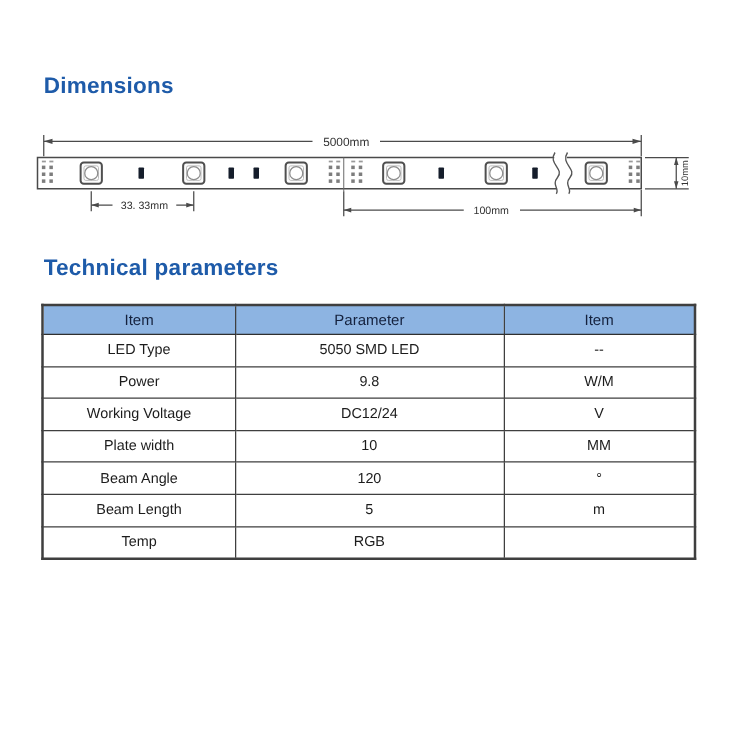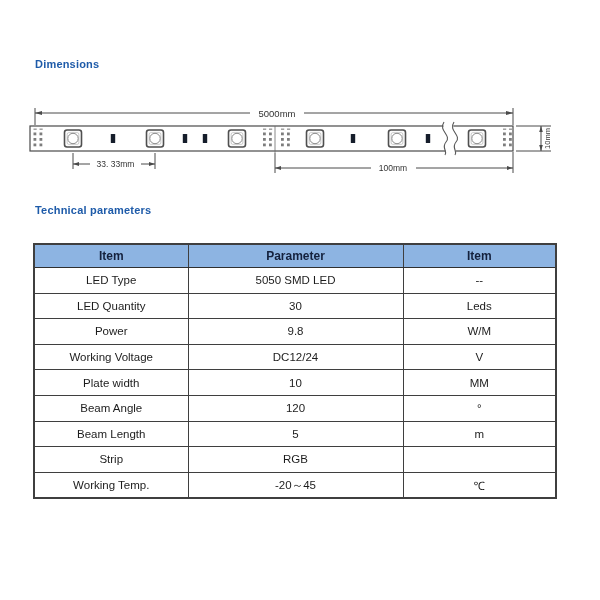--- a/index.html
+++ b/index.html
@@ -3,39 +3,39 @@
 <meta charset="utf-8">
 <style>
   html,body{margin:0;padding:0;background:#ffffff;}
   body{
     width:600px;height:600px;position:relative;overflow:hidden;
     font-family:"Liberation Sans", sans-serif;
     -webkit-font-smoothing:antialiased;
   }
   .heading{
     position:absolute;left:35px;
-    font-size:11px;font-weight:bold;color:var(--heading-blue,#1E5BA9);
+    font-size:18px;font-weight:bold;color:var(--heading-blue,#1E5BA9);
     letter-spacing:0.2px;
   }
   #heading-dimensions{top:58px;}
   #heading-technical{top:204px;}
   #diagram{position:absolute;left:0;top:95px;}
   #params-table{
     position:absolute;left:33px;top:243px;width:522px;
     border-collapse:collapse;table-layout:fixed;
     font-size:11.5px;color:#1c1c1c;
   }
   #params-table th,#params-table td{
     border:1px solid #3f3f3f;text-align:center;vertical-align:middle;
     padding:0 4px;overflow:hidden;white-space:nowrap;
   }
   #params-table{border:2px solid #3f3f3f;}
   #params-table th{
     background:var(--table-header-bg,#8DB4E2);
-    height:22px;font-weight:bold;font-size:12px;color:#14213d;
+    height:22px;font-weight:normal;font-size:12px;color:#14213d;
     border-bottom:1.5px solid #2f2f2f;
   }
   #params-table td{height:24.6px;}
   col.c-item{width:154px;} col.c-param{width:215px;} col.c-unit{width:153px;}
   svg text{fill:#333333;}
 </style>
 </head>
 <body>
 
 <div id="heading-dimensions" class="heading">Dimensions</div>
@@ -177,25 +177,20 @@
         <th>Item</th>
       </tr>
   </thead>
   <tbody id="tbody-rows">
       <tr>
         <td>LED Type</td>
         <td>5050 SMD LED</td>
         <td>--</td>
       </tr>
       <tr>
-        <td>LED Quantity</td>
-        <td>30</td>
-        <td>Leds</td>
-      </tr>
-      <tr>
         <td>Power</td>
         <td>9.8</td>
         <td>W/M</td>
       </tr>
       <tr>
         <td>Working Voltage</td>
         <td>DC12/24</td>
         <td>V</td>
       </tr>
       <tr>
@@ -207,23 +202,18 @@
         <td>Beam Angle</td>
         <td>120</td>
         <td>°</td>
       </tr>
       <tr>
         <td>Beam Length</td>
         <td>5</td>
         <td>m</td>
       </tr>
       <tr>
-        <td>Strip</td>
+        <td>Temp</td>
         <td>RGB</td>
         <td></td>
       </tr>
-      <tr>
-        <td>Working Temp.</td>
-        <td>-20～45</td>
-        <td>℃</td>
-      </tr>
     </tbody>
 </table>
 
 </body></html>

